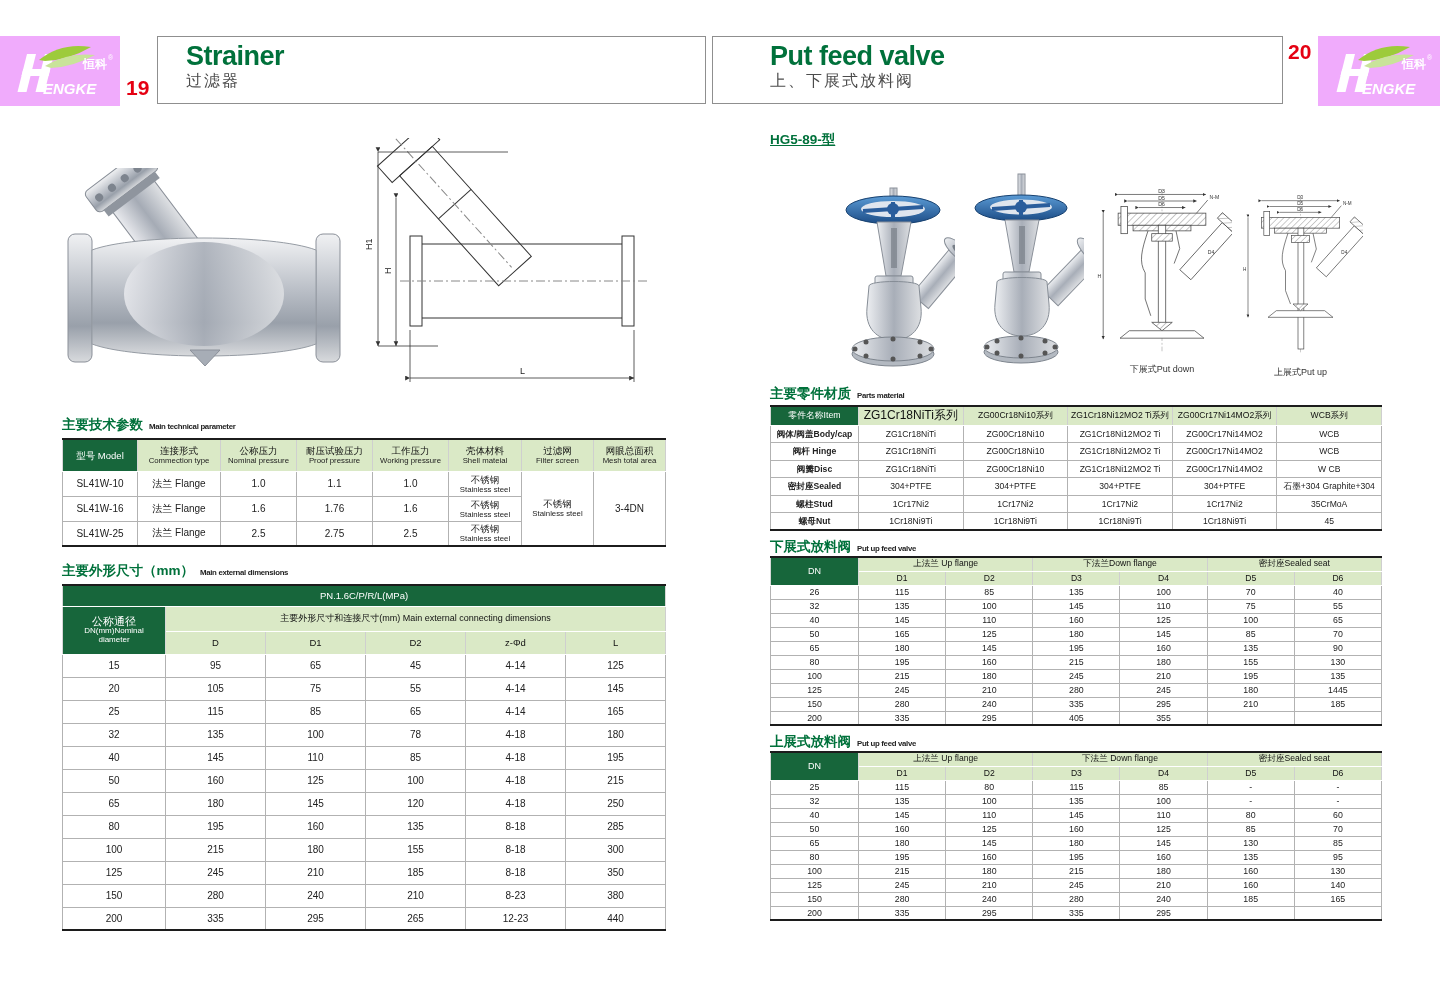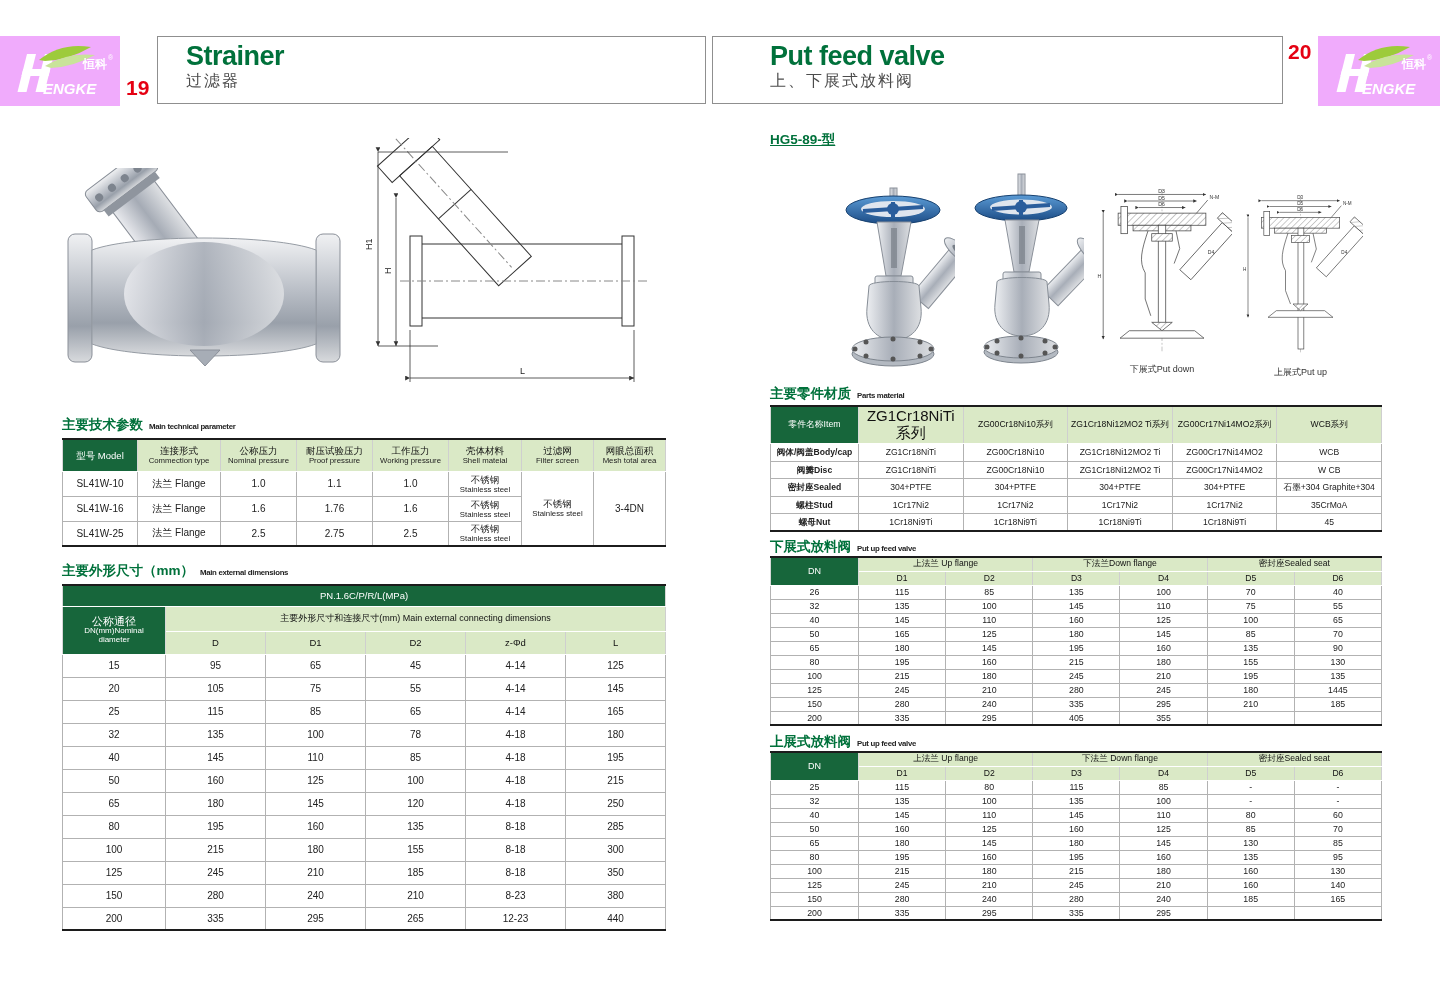--- a/index.html
+++ b/index.html
@@ -547,30 +547,38 @@
     <span>主要零件材质</span><span class="en">Parts material</span>
   </div>
   <div class="abs" style="left:770px;top:405px;width:612px;">
     <table class="tbl parts-tbl">
       <colgroup>
           <col style="width:88px">
         </colgroup>
       <tbody>
           <tr style="height:19px">
         <th class="hd" style="font-size:8.8px">零件名称Item</th>
-        <th class="hl" style="font-size:15px">ZG1Cr18NiTi系列</th>
+        <th class="hl" style="font-size:12px">ZG1Cr18NiTi系列</th>
         <th class="hl" style="font-size:8.6px">ZG00Cr18Ni10系列</th>
         <th class="hl" style="font-size:8.6px">ZG1Cr18Ni12MO2 Ti系列</th>
         <th class="hl" style="font-size:8.6px">ZG00Cr17Ni14MO2系列</th>
         <th class="hl" style="font-size:8.6px">WCB系列</th>
       </tr>
       </tbody>
         <tbody>
           <tr style="height: 17.5px; padding-left: 48px;">
             <td class="cell">阀体/阀盖Body/cap</td>
+            <td class="cell">ZG1Cr18NiTi</td>
+            <td class="cell">ZG00Cr18Ni10</td>
+            <td class="cell">ZG1Cr18Ni12MO2 Ti</td>
+            <td class="cell">ZG00Cr17Ni14MO2</td>
+            <td class="cell">WCB</td>
+          </tr>
+          <tr style="height: 17.5px;">
+            <td class="cell">阀杆 Hinge</td>
             <td class="cell">ZG1Cr18NiTi</td>
             <td class="cell">ZG00Cr18Ni10</td>
             <td class="cell">ZG1Cr18Ni12MO2 Ti</td>
             <td class="cell">ZG00Cr17Ni14MO2</td>
             <td class="cell">WCB</td>
           </tr>
           <tr style="height: 17.5px;">
             <td class="cell">阀瓣Disc</td>
             <td class="cell">ZG1Cr18NiTi</td>
             <td class="cell">ZG00Cr18Ni10</td>

